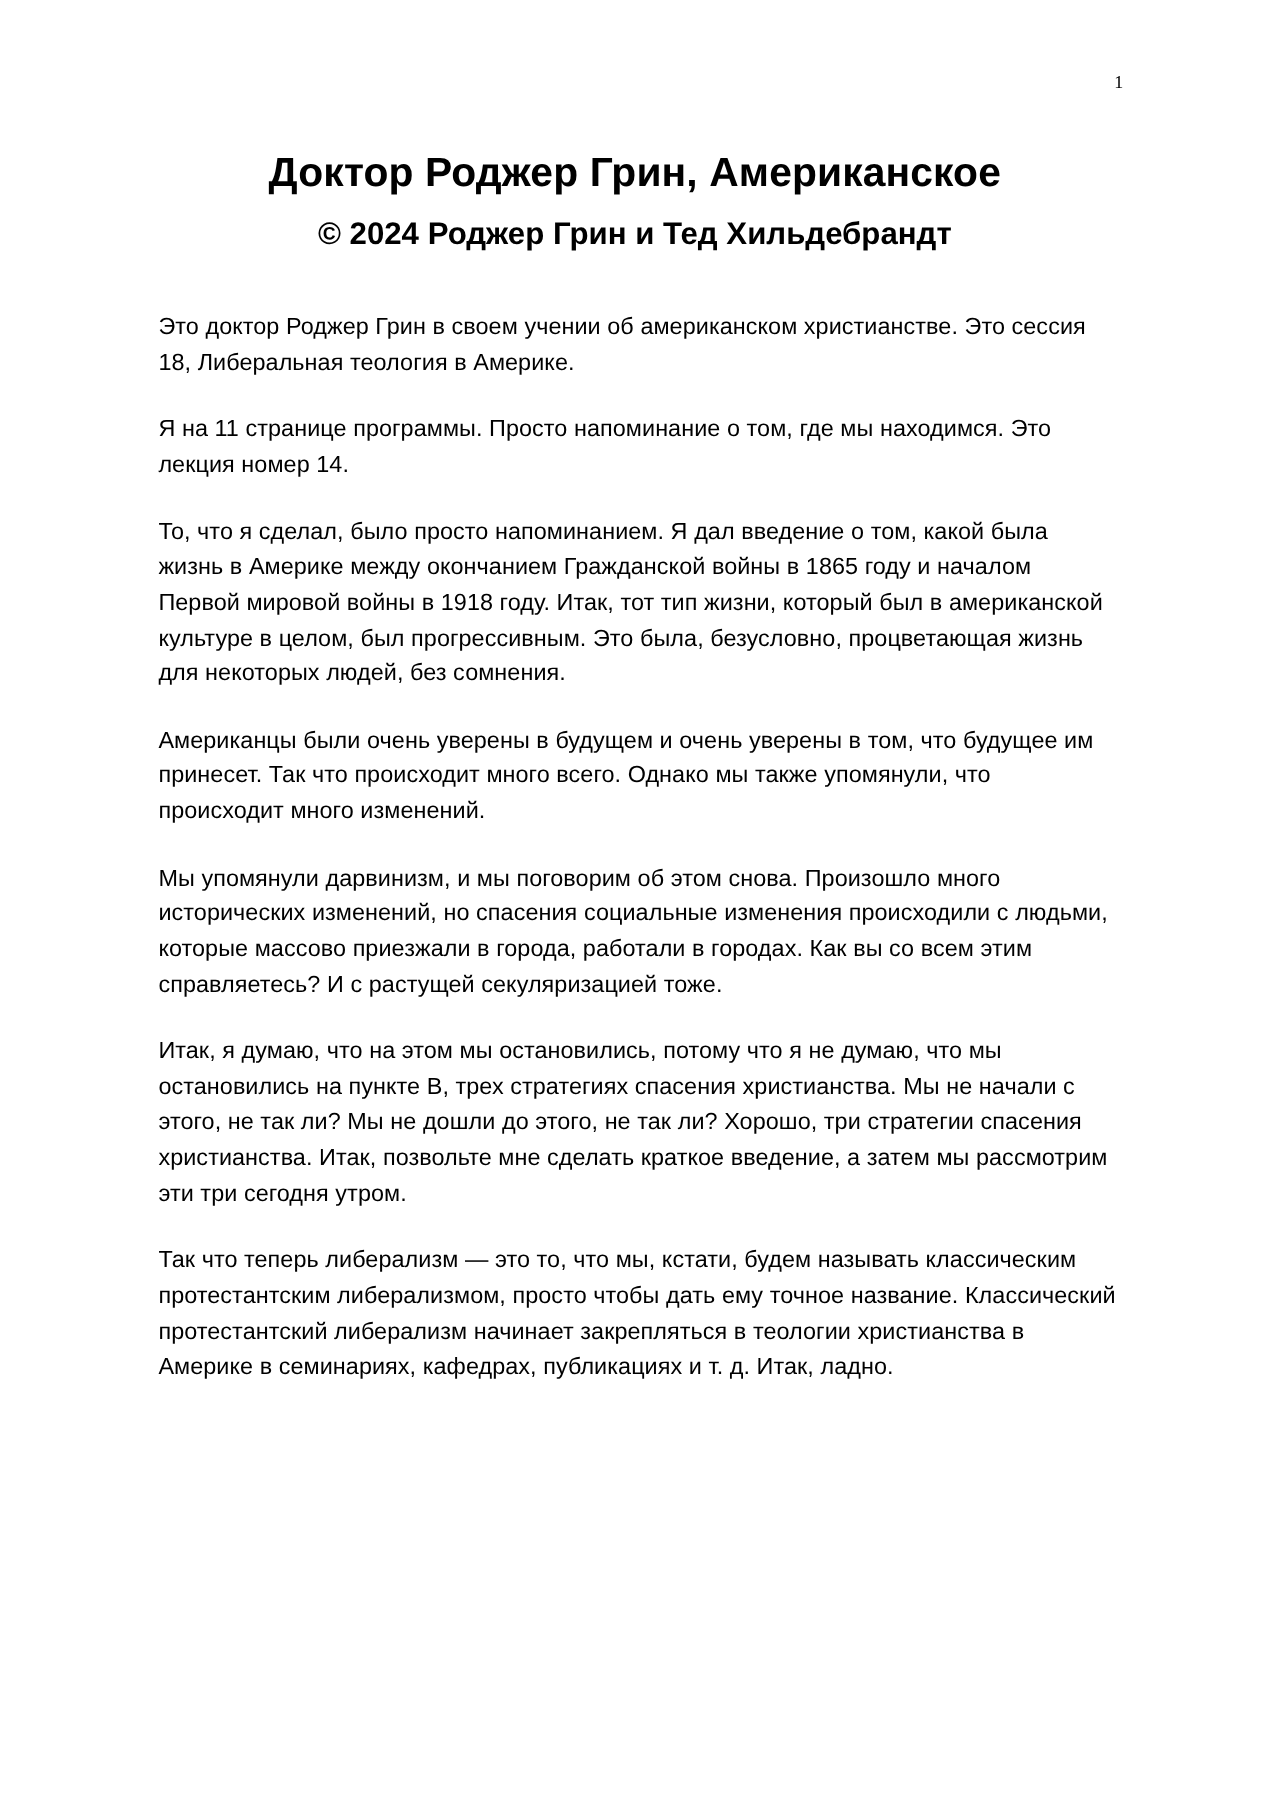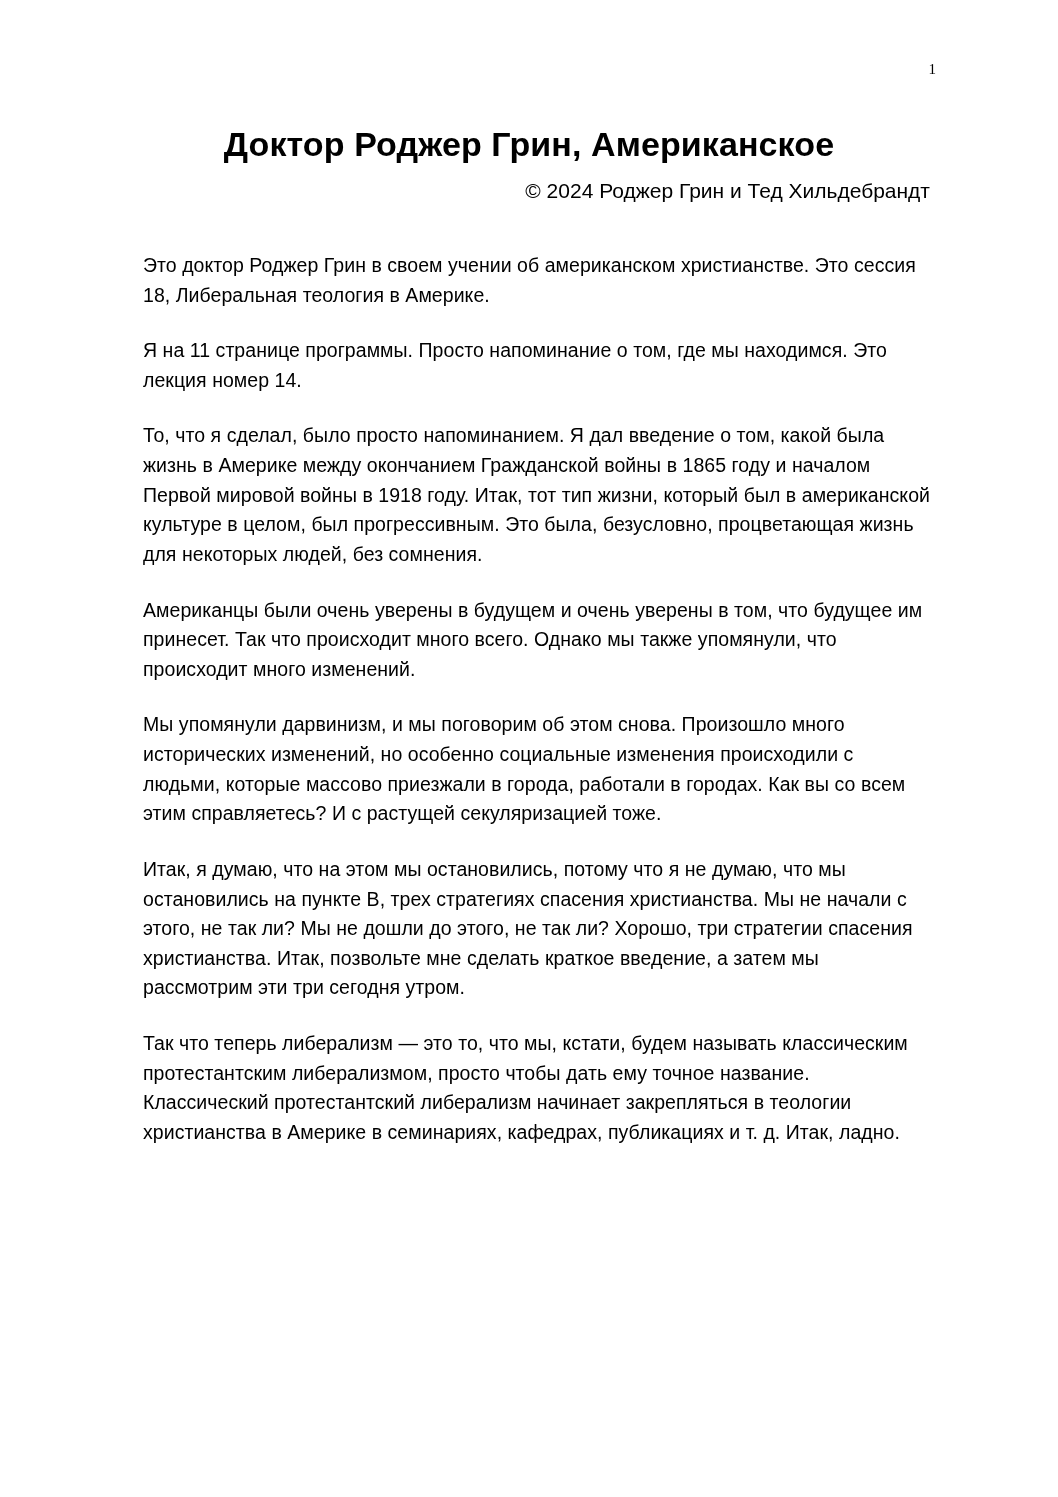--- a/index.html
+++ b/index.html
@@ -37,31 +37,31 @@
     text-align: center;
     font-size: 34px;
     font-weight: bold;
     line-height: 1.34;
     letter-spacing: 0.1px;
   }
   .doc-title .line {
     display: block;
   }
   .copyright {
-    text-align: right;
-    font-size: 21px;
+    text-align: center;
+    font-size: 26px;
     line-height: 1.45;
     margin-top: 8px;
-    font-weight: normal;
+    font-weight: bold;
   }
   .body-copy {
     margin-top: 45px;
   }
   .body-copy p {
-    margin: 0 0 26px 15px;
+    margin: 0 0 26px 4px;
     font-size: 19.5px;
     line-height: 1.52;
     text-align: left;
     letter-spacing: 0.05px;
   }
 </style>
 </head>
 <body>
 
 <div class="page">
@@ -72,18 +72,18 @@
     <span class="line">Доктор Роджер Грин, Американское</span>
   </h1>
 
   <div class="copyright">© 2024 Роджер Грин и Тед Хильдебрандт</div>
 
   <div class="body-copy">
     <p>Это доктор Роджер Грин в своем учении об американском христианстве. Это сессия 18, Либеральная теология в Америке.</p>
     <p>Я на 11 странице программы. Просто напоминание о том, где мы находимся. Это лекция номер 14.</p>
     <p>То, что я сделал, было просто напоминанием. Я дал введение о том, какой была жизнь в Америке между окончанием Гражданской войны в 1865 году и началом Первой мировой войны в 1918 году. Итак, тот тип жизни, который был в американской культуре в целом, был прогрессивным. Это была, безусловно, процветающая жизнь для некоторых людей, без сомнения.</p>
     <p>Американцы были очень уверены в будущем и очень уверены в том, что будущее им принесет. Так что происходит много всего. Однако мы также упомянули, что происходит много изменений.</p>
-    <p>Мы упомянули дарвинизм, и мы поговорим об этом снова. Произошло много исторических изменений, но особенно социальные изменения происходили с людьми, которые массово приезжали в города, работали в городах. Как вы со всем этим справляетесь? И с растущей секуляризацией тоже.</p>
+    <p>Мы упомянули дарвинизм, и мы поговорим об этом снова. Произошло много исторических изменений, но спасения социальные изменения происходили с людьми, которые массово приезжали в города, работали в городах. Как вы со всем этим справляетесь? И с растущей секуляризацией тоже.</p>
     <p>Итак, я думаю, что на этом мы остановились, потому что я не думаю, что мы остановились на пункте B, трех стратегиях спасения христианства. Мы не начали с этого, не так ли? Мы не дошли до этого, не так ли? Хорошо, три стратегии спасения христианства. Итак, позвольте мне сделать краткое введение, а затем мы рассмотрим эти три сегодня утром.</p>
     <p>Так что теперь либерализм — это то, что мы, кстати, будем называть классическим протестантским либерализмом, просто чтобы дать ему точное название. Классический протестантский либерализм начинает закрепляться в теологии христианства в Америке в семинариях, кафедрах, публикациях и т. д. Итак, ладно.</p>
   </div>
 
 </div>
 
 </body></html>

